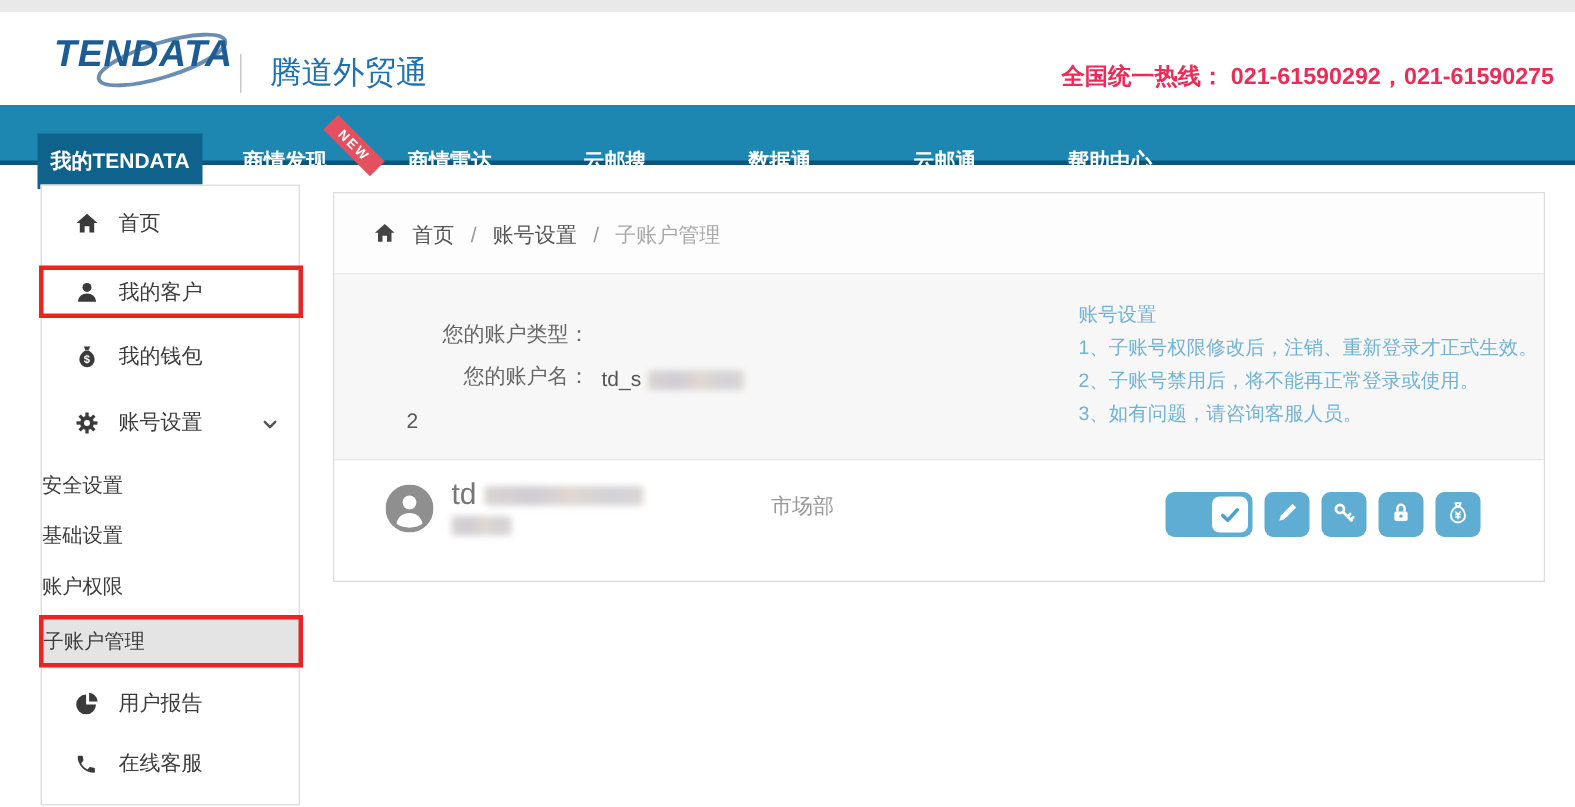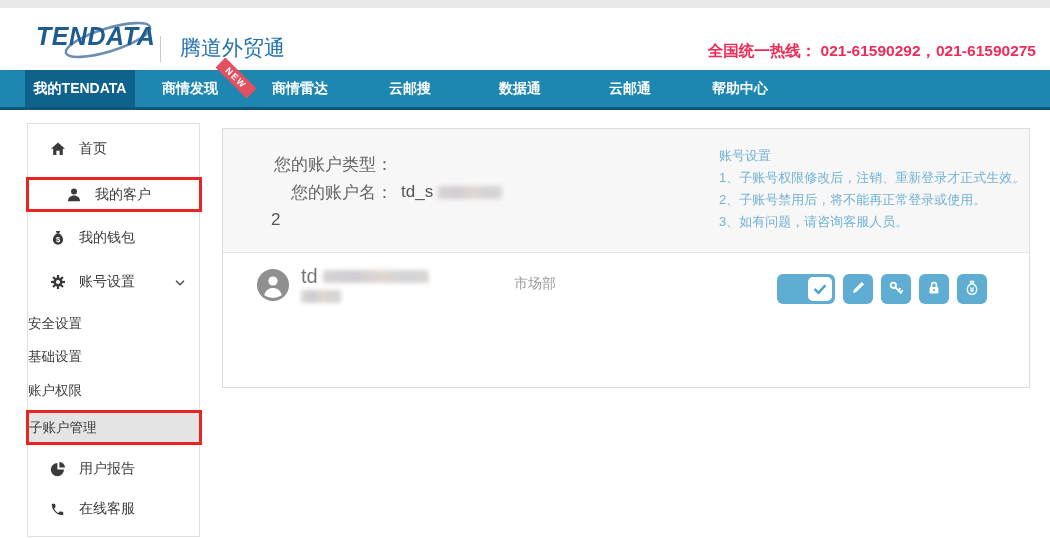--- a/index.html
+++ b/index.html
@@ -14,53 +14,53 @@
               letter-spacing:.5px; color:#1d5c92; }
   .swoosh { position:absolute; left:12px; top:-11px; z-index:1; }
   .hdr-div { position:absolute; left:160px; top:28px; width:1px; height:26px; background:#c9c9c9; }
   .brand { position:absolute; left:180px; top:26px; font-size:21px; font-weight:normal; color:#2071ad; }
   .hotline { position:absolute; right:14px; top:33px; font-size:15.5px; font-weight:bold; color:#ee2b57; }
 
   
   .nav { position:absolute; left:0; top:70px; width:1050px; height:40px; background:#1d87b1;
          border-bottom:3px solid #0d567a; display:flex; padding-left:25px; }
   .nav-item { position:relative; width:110px; height:37px; line-height:37px; text-align:center;
-              color:#fff; font-size:14px; font-weight:bold; cursor:pointer; }
+              color:#fff; font-size:14px; font-weight:bold; cursor:pointer;margin-top:19px; }
   .nav-item.active { background:#0e628c; }
   .ribbon { position:absolute; top:1px; right:-13px; width:44px; height:14px; line-height:14px;
             background:#e35160; color:#fff; font-size:9px; font-weight:bold; letter-spacing:1.5px;
             text-align:center; transform:rotate(45deg); }
 
   
   .sidebar { position:absolute; left:27px; top:123px; width:173px; height:414px; background:#fff;
              border:1px solid #e0e0e0; }
   .side-item { position:absolute; left:0; width:171px; height:36px; display:flex; align-items:center;
                padding-left:21px; font-size:14px; color:#3c3c3c; cursor:pointer; }
   .side-item .icn { width:17px; height:17px; margin-right:13px; display:inline-flex;
                     align-items:center; justify-content:center; }
-  .side-item.red-box { left:-2px; width:176px; height:35px; border:3px solid #ea2323; padding-left:36px; }
+  .side-item.red-box { left:-2px; width:176px; height:35px; border:3px solid #ea2323; padding-left:20px; }
   .side-sub { position:absolute; left:0; width:171px; height:28px; line-height:28px; text-align:left;
               font-size:13.5px; color:#3c3c3c; cursor:pointer; }
   .side-sub.active { left:-2px; width:176px; height:35px; line-height:30px; background:#e4e4e4;
                      border:3px solid #ea2323; }
   .chev { position:absolute; right:13px; top:12px; }
 
   
   .panel { position:absolute; left:222px; top:128px; width:808px; height:260px; background:#fff;
            border:1px solid #ddd; }
   .crumb { height:54px; line-height:54px; padding-left:26px; background:#fdfdfd;
            border-bottom:1px solid #e7e7e7; font-size:14px; color:#555; }
   .crumb .icn { display:inline-block; vertical-align:-2px; margin-right:7px; }
   .crumb .sep { color:#999; margin:0 7px; }
   .crumb .cur { color:#a9a9a9; }
   .crumb .lnk { cursor:pointer; }
 
   .info { position:relative; height:124px; background:#f7f7f7; border-bottom:1px solid #e7e7e7; }
   .inforows { position:absolute; left:40px; top:21px; }
-  .irow { display:flex; align-items:center; height:28px; font-size:17px; color:#666; }
+  .irow { display:flex; align-items:flex-end; height:28px; font-size:14px; color:#666; }
   .ilabel { display:inline-block; width:130px; text-align:right; }
   .ival { margin-left:8px; color:#555; }
   .tips { position:absolute; left:496px; top:16px; font-size:13px; color:#72b2d4; line-height:22px; }
 
   .rowsec { position:relative; height:80px; background:#fff; }
   .avatar { position:absolute; left:34px; top:16px; width:32px; height:32px; }
   .uname { position:absolute; left:78px; top:13px; font-size:20px; color:#777; }
   .uname .l1, .uname .l2 { height:20px; display:flex; align-items:center; }
   .blur { display:inline-block; height:13px; border-radius:2px; margin-left:5px;
           background:linear-gradient(90deg,#d9d4d2,#cfccd4 30%,#e0d7cf 55%,#d2d2d8 80%,#dcd6d2);
@@ -178,20 +178,32 @@
       <span class="icn">
         <svg width="15" height="15" viewBox="0 0 24 24">
             <path d="M6.6 10.8c1.5 2.9 3.8 5.2 6.7 6.7l2.2-2.2c.3-.3.7-.4 1-.3 1.2.4 2.4.6 3.7.6.6 0 1 .4 1 1v3.5c0 .6-.4 1-1 1C10.8 21.1 2.9 13.2 2.9 3.8c0-.6.4-1 1-1h3.5c.6 0 1 .4 1 1 0 1.3.2 2.5.6 3.7.1.3 0 .7-.3 1z" fill="#3a3a3a"></path>
           </svg>
       </span>
       <span>在线客服</span>
     </div>
   </aside>
 
   <section class="panel">
+    <div class="crumb">
+      <span class="icn">
+        <svg width="15" height="15" viewBox="0 0 16 16">
+            <path d="M8 1.5l7 6.2h-2.2V14H9.6V9.8H6.4V14H3.2V7.7H1z" fill="#444"></path>
+          </svg>
+      </span>
+      <span class="lnk">首页</span>
+      <span class="sep">/</span>
+      <span class="lnk">账号设置</span>
+      <span class="sep">/</span>
+      <span class="cur">子账户管理</span>
+    </div>
 
     <div class="info">
       <div class="inforows">
         <div class="irow">
           <span class="ilabel">您的账户类型：</span>
           <span class="ival"></span>
         </div>
         <div class="irow">
           <span class="ilabel">您的账户名：</span>
           <span class="ival">td_s</span>

